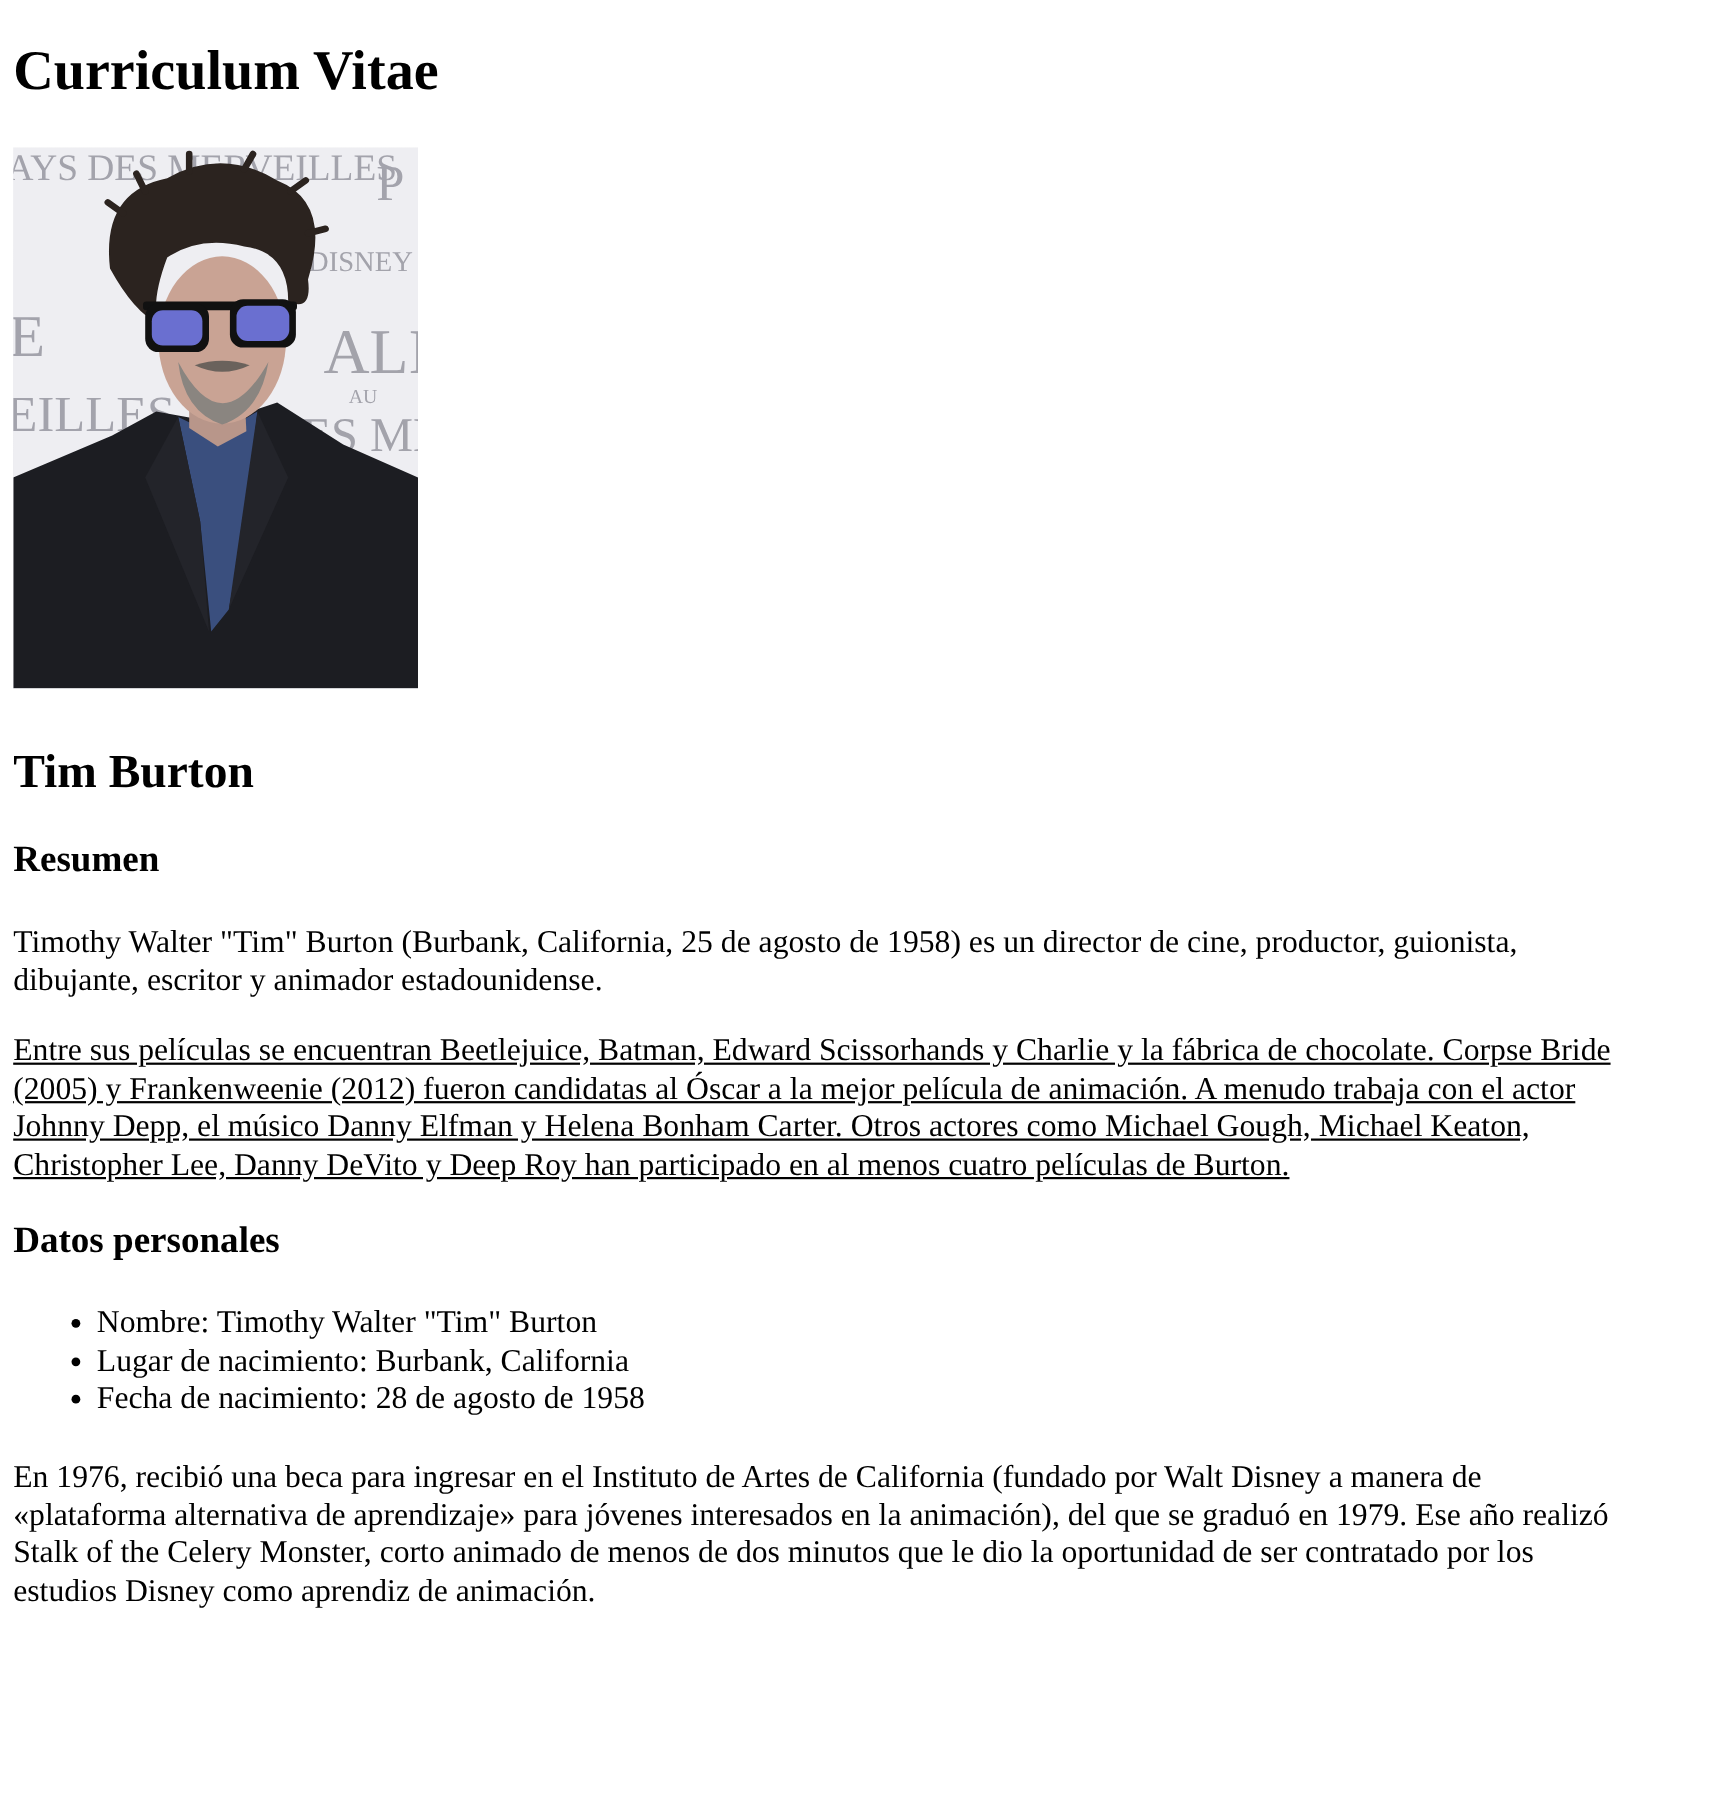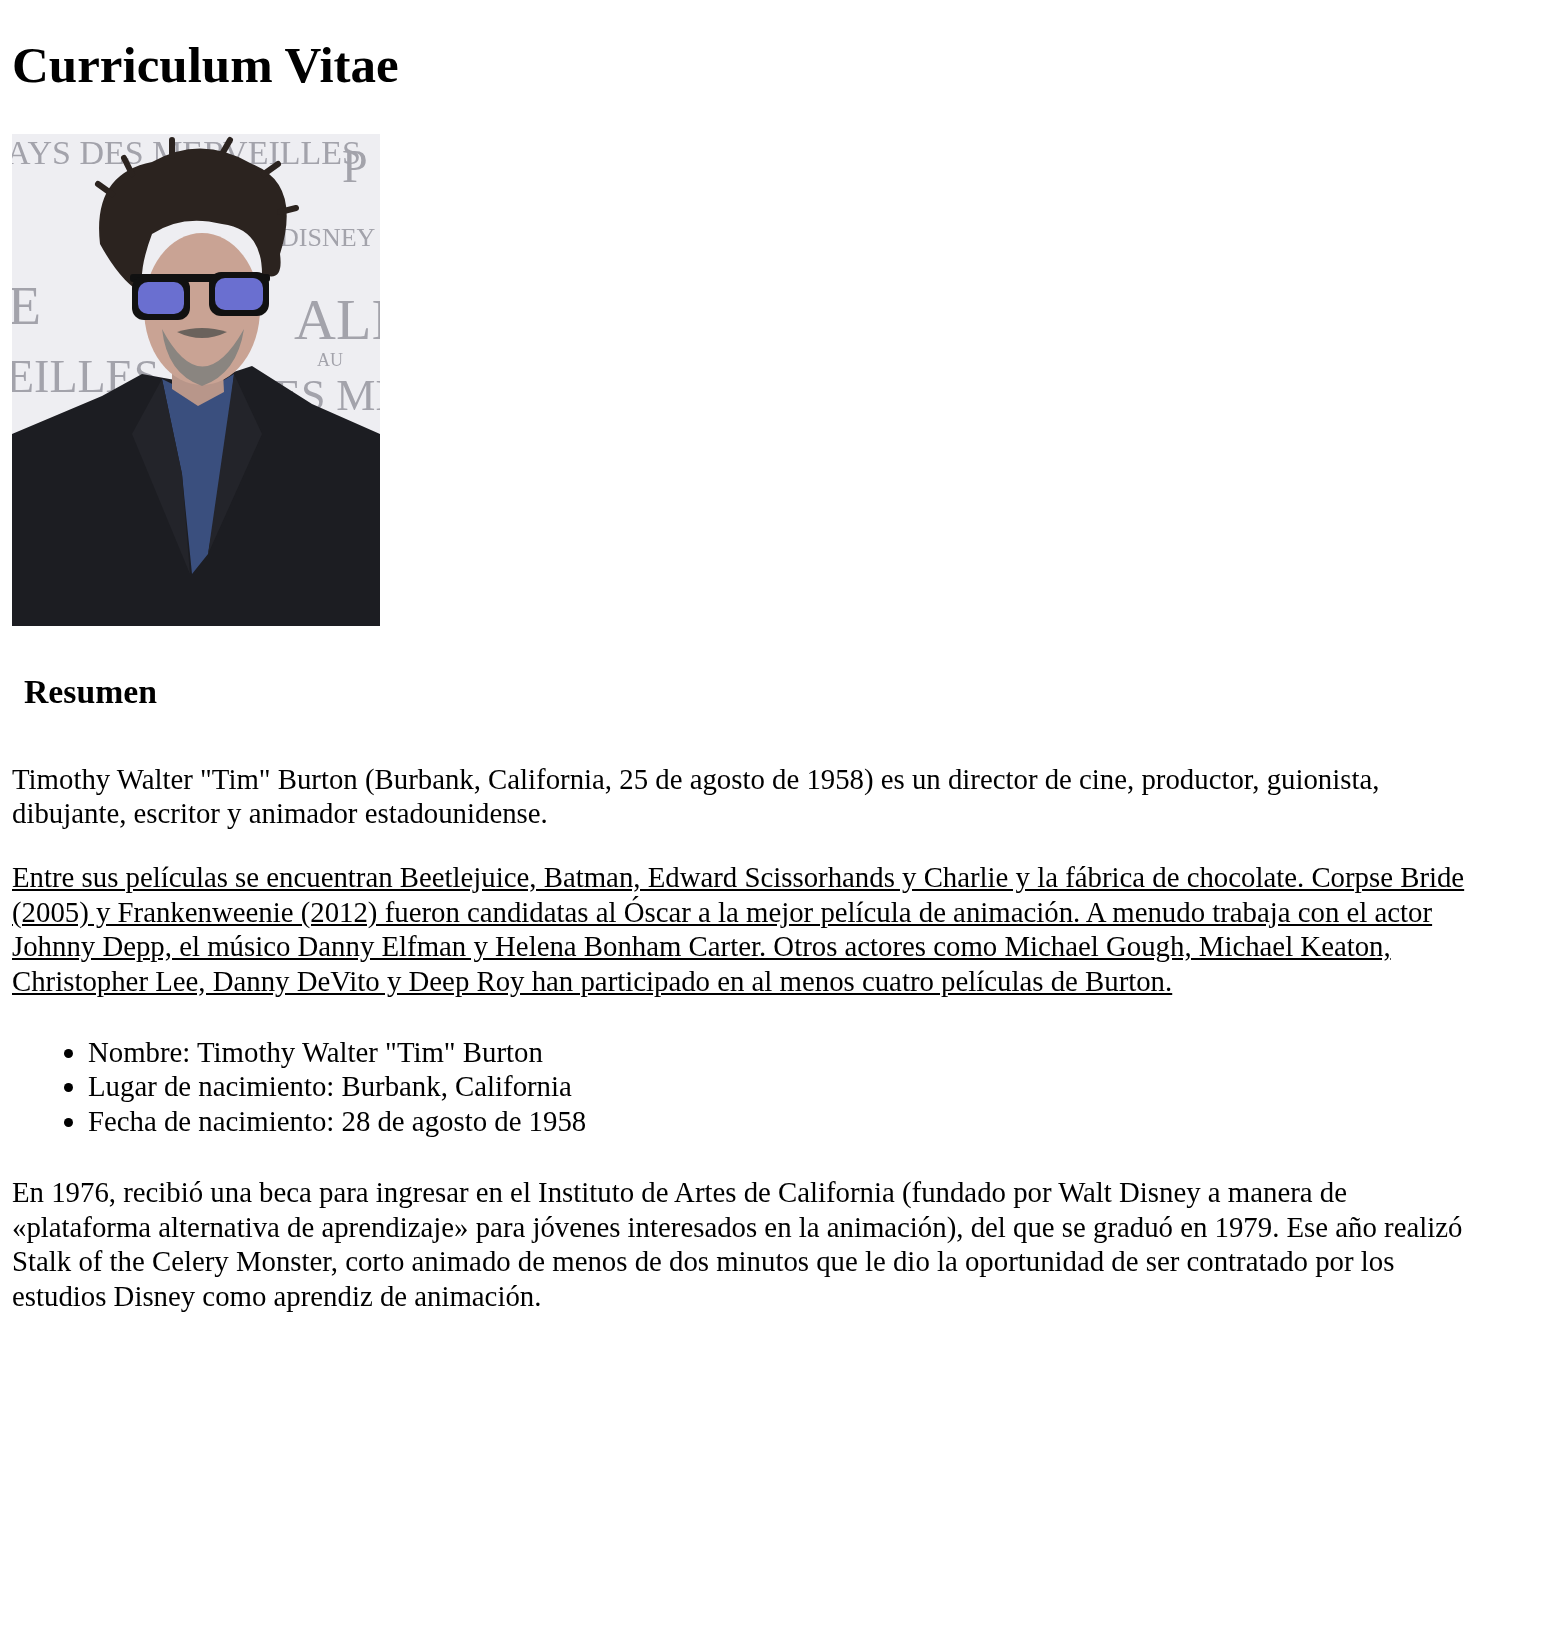--- a/index.html
+++ b/index.html
@@ -33,21 +33,21 @@
     h2 {
       font-size: 43.2px;
       font-weight: bold;
       margin: 0;
       padding-top: 50px;
       line-height: 1.2;
     }
     h3 {
       font-size: 33.7px;
       font-weight: bold;
-      margin: 12px;
+      margin: 0;
       line-height: 1.2;
     }
     h3.first { padding-top: 34px; }
     h3.next { padding-top: 32px; }
     p {
       margin: 0;
       padding-right: 80px;
       font-size: 28.8px;
       line-height: 34.4px;
     }
@@ -101,28 +101,30 @@
       <path d="M100 60 l -14 -10 M 120 40 l -8 -16 M 160 22 l 0 -16 M 210 20 l 8 -14 M 252 40 l 14 -10 M 268 78 l 16 -4" stroke="#2b231f" stroke-width="6" stroke-linecap="round"></path>
 
       <rect x="118" y="140" width="140" height="8" rx="3" fill="#111"></rect>
       <rect x="120" y="142" width="58" height="44" rx="12" fill="#111"></rect>
       <rect x="197" y="138" width="60" height="44" rx="12" fill="#111"></rect>
       <rect x="126" y="148" width="46" height="32" rx="10" fill="#6a6fd0"></rect>
       <rect x="203" y="144" width="48" height="32" rx="10" fill="#6a6fd0"></rect>
     </svg>
   </div>
 
+  <h2>Tim Burton</h2>
 
   <section>
     <h3 class="first">Resumen</h3>
     <p class="after-h3">Timothy Walter "Tim" Burton (Burbank, California, 25 de agosto de 1958) es un director de cine, productor, guionista, dibujante, escritor y animador estadounidense.</p>
     <p class="after-p">Entre sus películas se encuentran Beetlejuice, Batman, Edward Scissorhands y Charlie y la fábrica de chocolate. Corpse Bride (2005) y Frankenweenie (2012) fueron candidatas al Óscar a la mejor película de animación. A menudo trabaja con el actor Johnny Depp, el músico Danny Elfman y Helena Bonham Carter. Otros actores como Michael Gough, Michael Keaton, Christopher Lee, Danny DeVito y Deep Roy han participado en al menos cuatro películas de Burton.</p>
   </section>
 
   <section>
+    <h3 class="next">Datos personales</h3>
     <ul>
       <li>Nombre: Timothy Walter "Tim" Burton</li>
       <li>Lugar de nacimiento: Burbank, California</li>
       <li>Fecha de nacimiento: 28 de agosto de 1958</li>
     </ul>
   </section>
 
   <section>
     <p class="after-h3">En 1976, recibió una beca para ingresar en el Instituto de Artes de California (fundado por Walt Disney a manera de «plataforma alternativa de aprendizaje» para jóvenes interesados en la animación), del que se graduó en 1979. Ese año realizó Stalk of the Celery Monster, corto animado de menos de dos minutos que le dio la oportunidad de ser contratado por los estudios Disney como aprendiz de animación.</p>
   </section>

